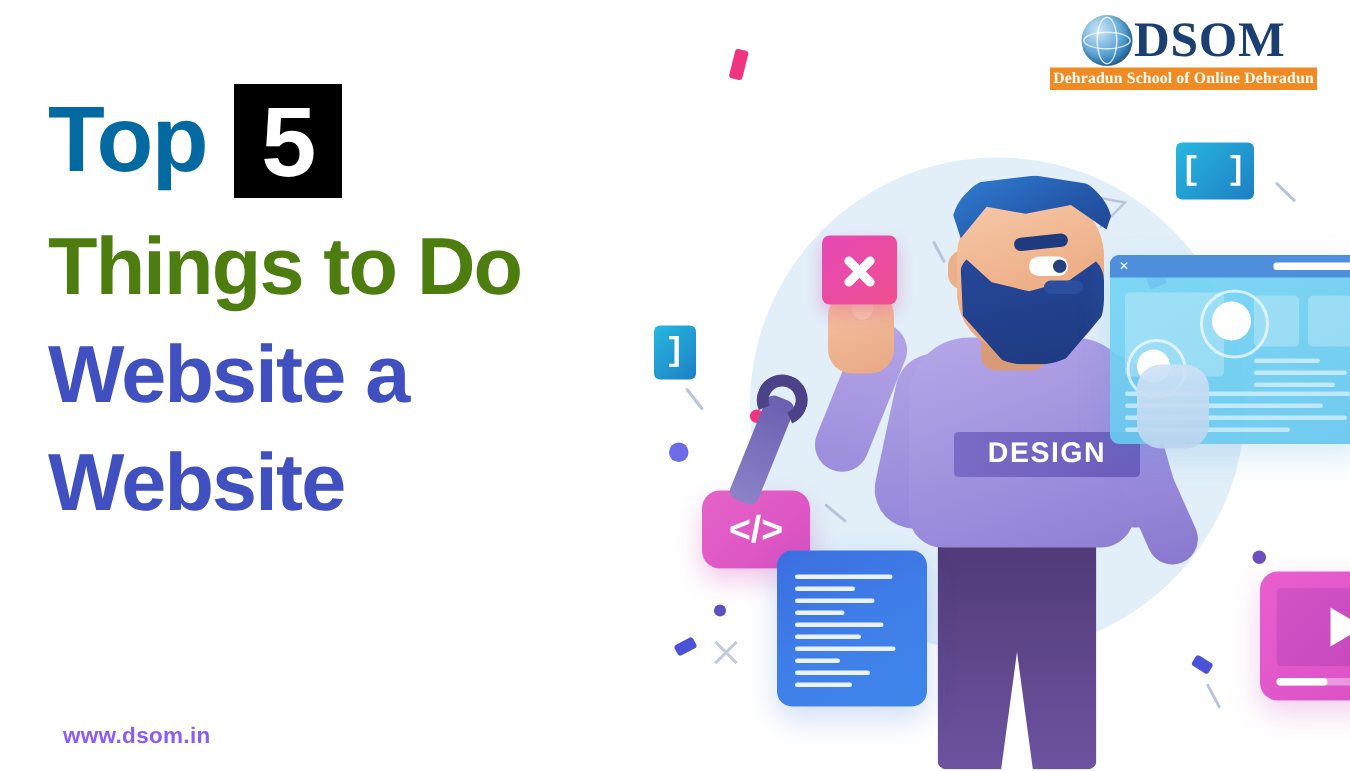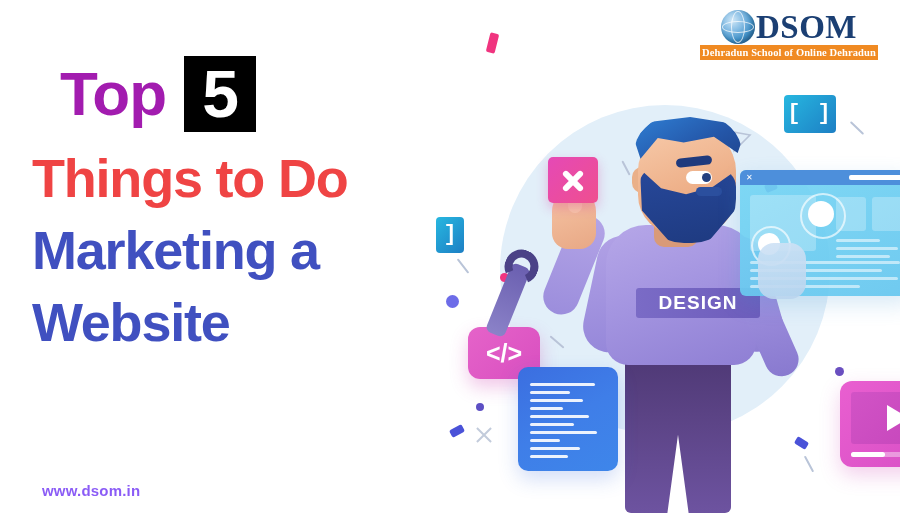--- a/index.html
+++ b/index.html
@@ -81,24 +81,23 @@
     width: 420px;
   }
   .line-top {
     display: flex;
     align-items: center;
     height: 72px;
   }
   .kicker {
     font-size: 62px;
     font-weight: bold;
-    color: #a21caf;
+    color: #0369a1;
     line-height: 62px;
     letter-spacing: -1px;
-    margin-left: 28px;
   }
   .num-badge {
     margin-left: 18px;
     width: 72px;
     height: 76px;
     background: #000000;
     color: #ffffff;
     font-size: 66px;
     font-weight: bold;
     line-height: 76px;
@@ -108,21 +107,21 @@
   .title-block {
     margin-top: 12px;
   }
   .tline {
     font-size: 54px;
     font-weight: bold;
     line-height: 72px;
     letter-spacing: -1.2px;
     white-space: nowrap;
   }
-  .tline.pink { color: #ef4444; }
+  .tline.pink { color: #4d7c0f; }
   .tline.blue { color: #4050c0; }
 
   .site-url {
     position: absolute;
     left: 42px;
     top: 482px;
     font-size: 15px;
     font-weight: bold;
     color: #8b5cf6;
     letter-spacing: .2px;
@@ -477,21 +476,21 @@
     <div class="logo-banner">Dehradun School of Online Dehradun</div>
   </div>
 
   <div class="headline">
     <div class="line-top">
       <div class="kicker">Top</div>
       <div class="num-badge">5</div>
     </div>
     <div class="title-block">
       <div class="tline pink">Things to Do</div>
-      <div class="tline blue">Marketing a</div>
+      <div class="tline blue">Website a</div>
       <div class="tline blue">Website</div>
     </div>
   </div>
 
   <div class="site-url">www.dsom.in</div>
 
   <div class="illus">
 
     <div class="halo"></div>
 

